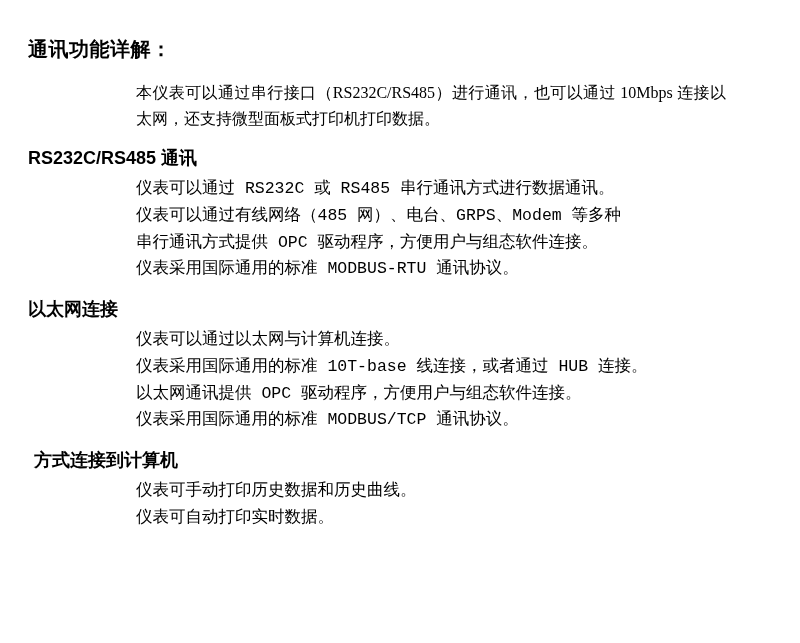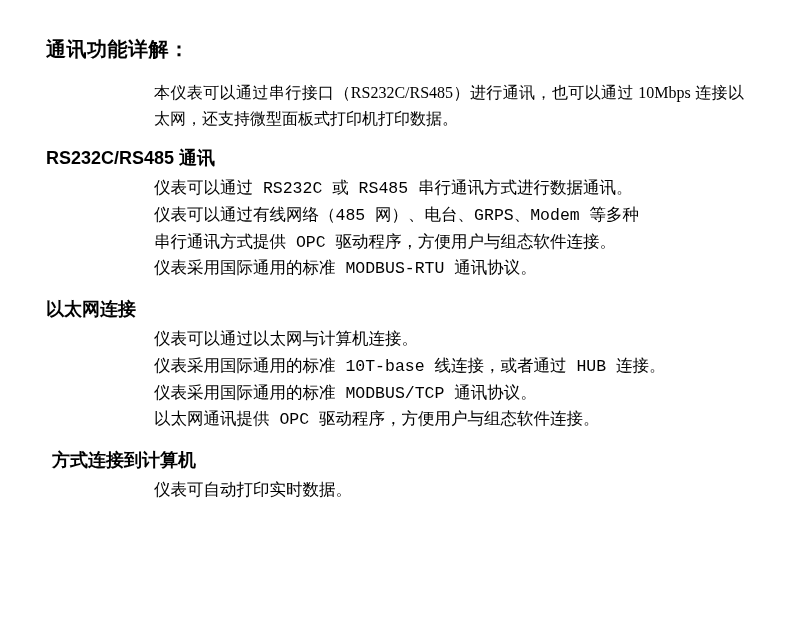--- a/index.html
+++ b/index.html
@@ -12,21 +12,21 @@
     background: #ffffff;
     font-family: "Liberation Serif", "DejaVu Serif", serif;
     color: #000000;
     overflow: hidden;
   }
   .page {
     position: relative;
     width: 800px;
     height: 643px;
     box-sizing: border-box;
-    padding: 36px 40px 10px 46px;
+    padding: 36px 40px 10px 28px;
   }
   .doc-title {
     font-family: "Liberation Sans", "DejaVu Sans", sans-serif;
     font-size: 20px;
     font-weight: bold;
     letter-spacing: 0.5px;
     margin: 0 0 18px 0;
     line-height: 1.3;
   }
   .intro {
@@ -77,25 +77,26 @@
       <div class="line">串行通讯方式提供 OPC 驱动程序，方便用户与组态软件连接。</div>
       <div class="line">仪表采用国际通用的标准 MODBUS-RTU 通讯协议。</div>
     </div>
   </div>
 
   <div class="section">
     <div class="section-head">以太网连接</div>
     <div class="lines">
       <div class="line">仪表可以通过以太网与计算机连接。</div>
       <div class="line">仪表采用国际通用的标准 10T-base 线连接，或者通过 HUB 连接。</div>
+      <div class="line">以太网通讯提供 OPC 驱动程序，方便用户与组态软件连接。</div>
       <div class="line">仪表采用国际通用的标准 MODBUS/TCP 通讯协议。</div>
-      <div class="line">以太网通讯提供 OPC 驱动程序，方便用户与组态软件连接。</div>
     </div>
   </div>
 
   <div class="section">
     <div class="section-head sub-indent">方式连接到计算机</div>
     <div class="lines">
+      <div class="line">仪表可手动打印历史数据和历史曲线。</div>
       <div class="line">仪表可自动打印实时数据。</div>
     </div>
   </div>
 
 </div>
 
 </body></html>

